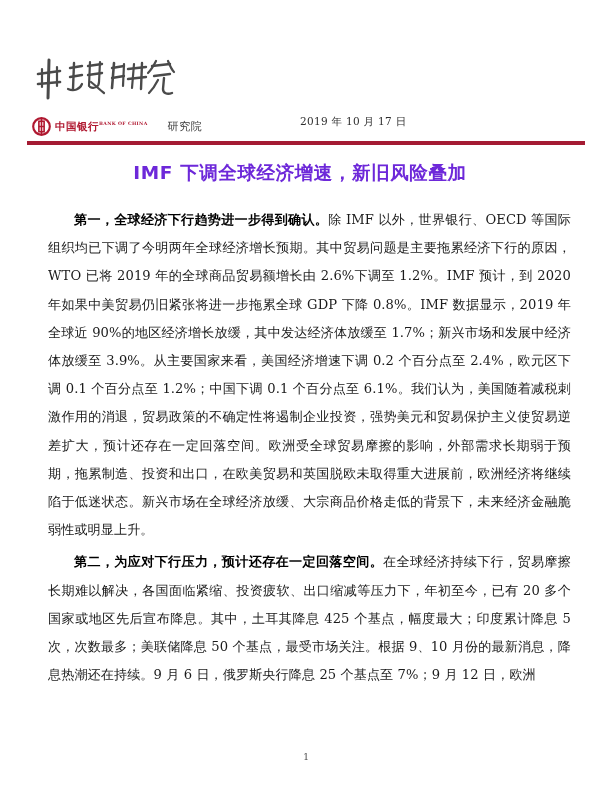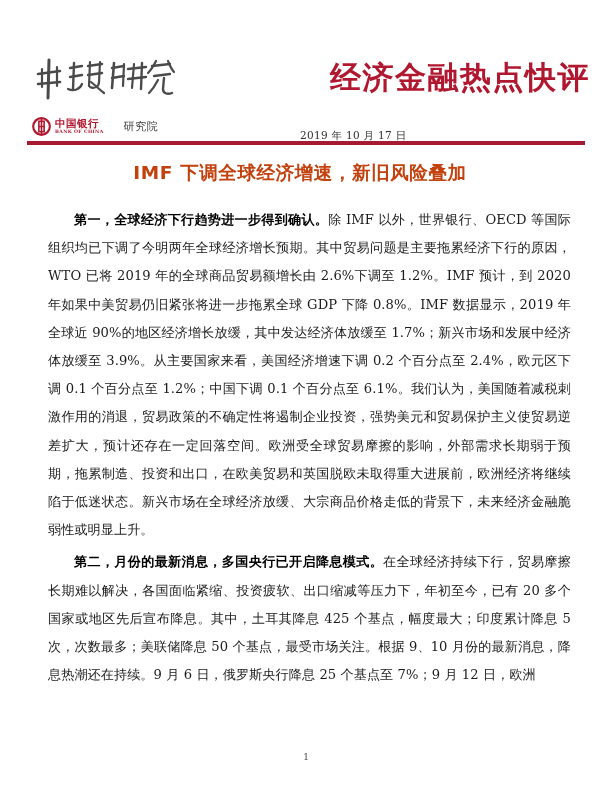--- a/index.html
+++ b/index.html
@@ -58,21 +58,21 @@
     height: 24px;
   }
   .boc-mark {
     width: 19px;
     height: 19px;
     flex: 0 0 auto;
   }
   .boc-cn {
     margin-left: 4px;
     display: flex;
-    flex-direction: column;
+    flex-direction: row;
     justify-content: center;
     line-height: 1;
   }
   .boc-cn-top {
     font-size: 10.5px;
     font-weight: 700;
     color: #b01830;
     letter-spacing: 0.5px;
     font-family: "DejaVu Sans", "Liberation Sans", sans-serif;
   }
@@ -87,21 +87,21 @@
   .boc-inst {
     margin-left: 20px;
     font-size: 11px;
     color: #3b3b3b;
     letter-spacing: 0.6px;
     font-family: "DejaVu Serif", "Liberation Serif", serif;
   }
   .issue-line {
     position: absolute;
     left: 300px;
-    top: 129px;
+    top: 115px;
     width: 290px;
     display: flex;
     justify-content: flex-start;
     gap: 28px;
     font-size: 10.5px;
     color: #2e2e2e;
     letter-spacing: 0.3px;
     font-family: "DejaVu Serif", "Liberation Serif", serif;
     white-space: nowrap;
   }
@@ -116,21 +116,21 @@
 
   
   .article-title {
     position: absolute;
     left: 0;
     top: 160px;
     width: 600px;
     text-align: center;
     font-size: 18.5px;
     font-weight: 700;
-    color: #c2410c;
+    color: #6d28d9;
     letter-spacing: 0.6px;
     font-family: "DejaVu Sans", "Liberation Sans", sans-serif;
     white-space: nowrap;
   }
 
   .body-col {
     position: absolute;
     left: 48px;
     top: 206px;
     width: 523px;
@@ -205,21 +205,20 @@
           <path d="M122 10 L140 8" stroke-width="2.4"></path>
           <path d="M126 5 C123 11, 120 15, 118 17" stroke-width="2.2"></path>
           <path d="M138 5 C140 10, 142 14, 144 16" stroke-width="2.2"></path>
           <path d="M124 20 L140 18" stroke-width="2.3"></path>
           <path d="M128 24 C125 30, 122 34, 119 37" stroke-width="2.2"></path>
           <path d="M134 22 L133 33 C133 37, 137 39, 142 37" stroke-width="2.4"></path>
         </g>
       </svg>
     </div>
 
-    <div class="pub-title">经济金融热点快评</div>
 
     <div class="boc-row">
       <svg class="boc-mark" viewBox="0 0 40 40">
         <circle cx="20" cy="20" r="17.5" fill="none" stroke="#b01830" stroke-width="4.5"></circle>
         <rect x="14.5" y="9" width="11" height="22" fill="none" stroke="#b01830" stroke-width="3.4"></rect>
         <line x1="20" y1="3.5" x2="20" y2="36.5" stroke="#b01830" stroke-width="3.4"></line>
         <line x1="14.5" y1="20" x2="25.5" y2="20" stroke="#b01830" stroke-width="3"></line>
       </svg>
       <div class="boc-cn">
         <span class="boc-cn-top">中国银行</span>
@@ -232,18 +231,18 @@
       <span>2019 年 10 月 17 日</span>
     </div>
 
     <div class="rule"></div>
   </div>
 
   <div class="article-title">IMF 下调全球经济增速，新旧风险叠加</div>
 
   <div class="body-col">
     <p class="para"><span class="lead">第一，全球经济下行趋势进一步得到确认。</span><span>除 IMF 以外，世界银行、OECD 等国际组织均已下调了今明两年全球经济增长预期。其中贸易问题是主要拖累经济下行的原因，WTO 已将 2019 年的全球商品贸易额增长由 2.6%下调至 1.2%。IMF 预计，到 2020 年如果中美贸易仍旧紧张将进一步拖累全球 GDP 下降 0.8%。IMF 数据显示，2019 年全球近 90%的地区经济增长放缓，其中发达经济体放缓至 1.7%；新兴市场和发展中经济体放缓至 3.9%。从主要国家来看，美国经济增速下调 0.2 个百分点至 2.4%，欧元区下调 0.1 个百分点至 1.2%；中国下调 0.1 个百分点至 6.1%。我们认为，美国随着减税刺激作用的消退，贸易政策的不确定性将遏制企业投资，强势美元和贸易保护主义使贸易逆差扩大，预计还存在一定回落空间。欧洲受全球贸易摩擦的影响，外部需求长期弱于预期，拖累制造、投资和出口，在欧美贸易和英国脱欧未取得重大进展前，欧洲经济将继续陷于低迷状态。新兴市场在全球经济放缓、大宗商品价格走低的背景下，未来经济金融脆弱性或明显上升。</span></p>
-    <p class="para"><span class="lead">第二，月份的最新消息，多国央行已开启降息模式。</span><span>在全球经济持续下行，贸易摩擦长期难以解决，各国面临紧缩、投资疲软、出口缩减等压力下，年初至今，已有 20 多个国家或地区先后宣布降息。其中，土耳其降息 425 个基点，幅度最大；印度累计降息 5 次，次数最多；美联储降息 50 个基点，最受市场关注。根据 9、10 月份的最新消息，降息热潮还在持续。9 月 6 日，俄罗斯央行降息 25 个基点至 7%；9 月 12 日，欧洲</span></p>
+    <p class="para"><span class="lead">第二，为应对下行压力，预计还存在一定回落空间。</span><span>在全球经济持续下行，贸易摩擦长期难以解决，各国面临紧缩、投资疲软、出口缩减等压力下，年初至今，已有 20 多个国家或地区先后宣布降息。其中，土耳其降息 425 个基点，幅度最大；印度累计降息 5 次，次数最多；美联储降息 50 个基点，最受市场关注。根据 9、10 月份的最新消息，降息热潮还在持续。9 月 6 日，俄罗斯央行降息 25 个基点至 7%；9 月 12 日，欧洲</span></p>
   </div>
 
   <div class="folio">1</div>
 
 </div>
 
 </body></html>

